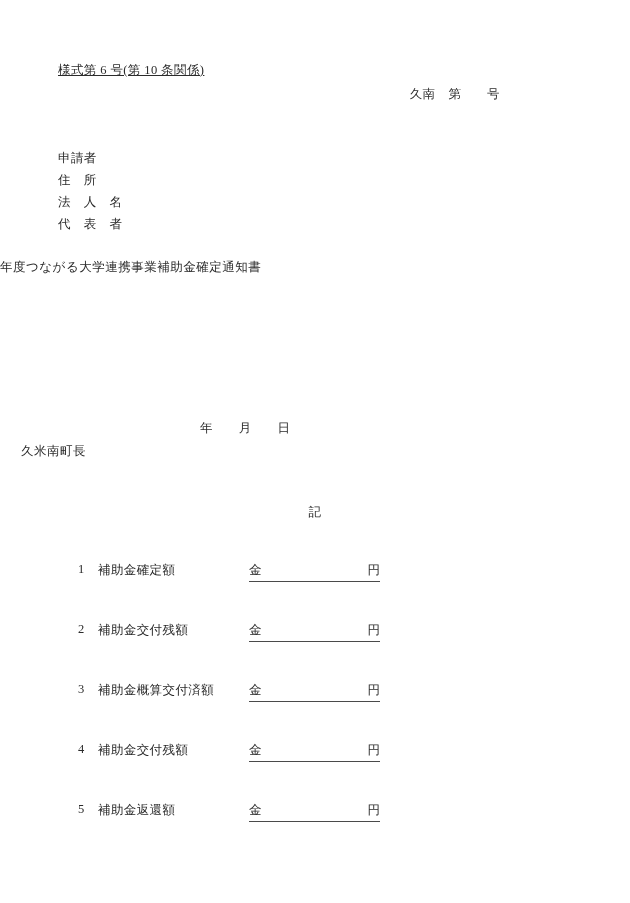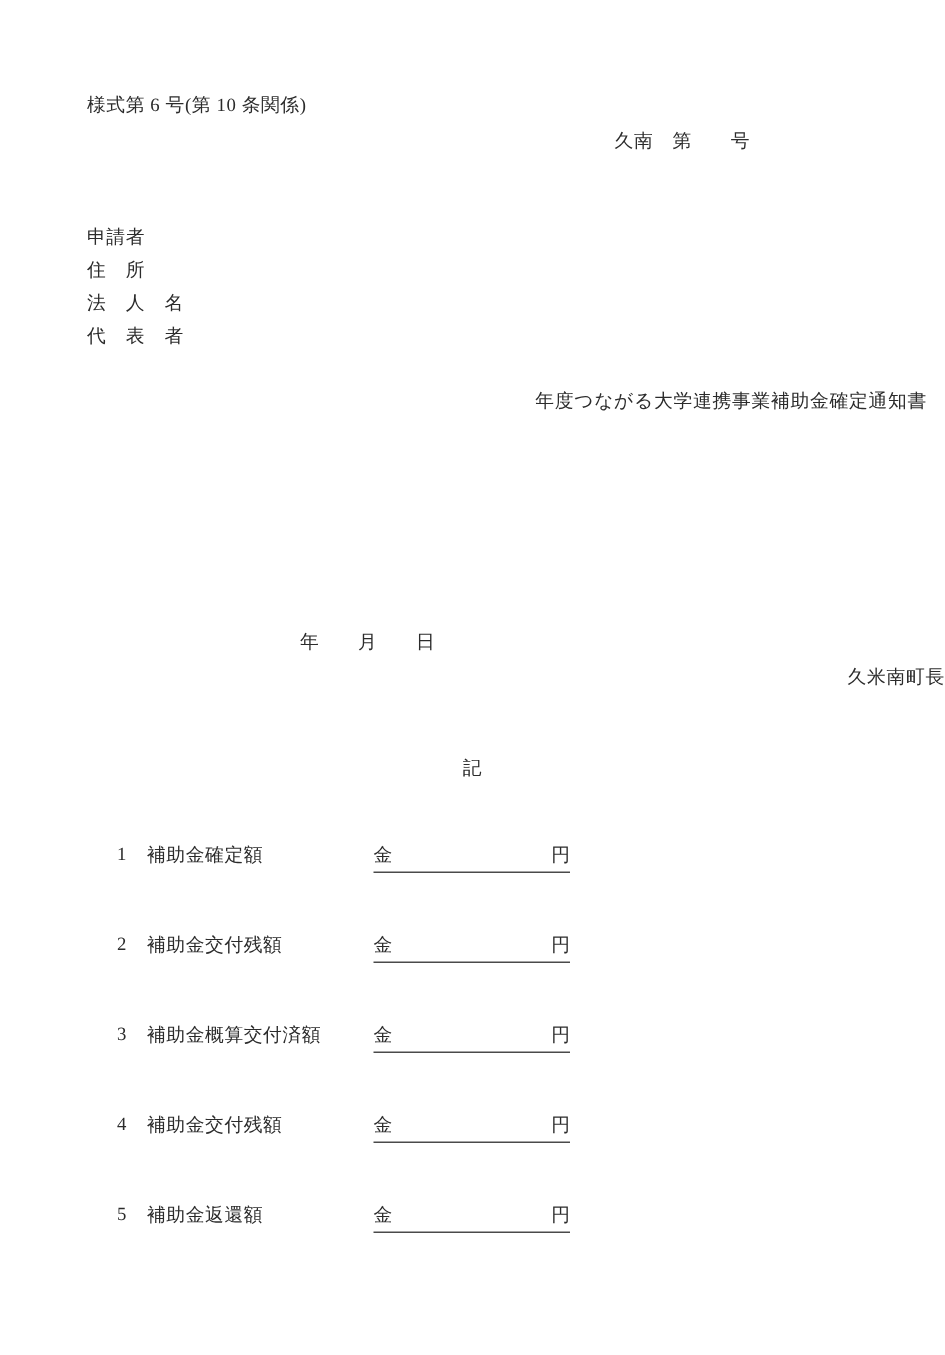--- a/index.html
+++ b/index.html
@@ -22,20 +22,21 @@
   }
 
   
   .form-no {
     position: absolute;
     left: 58px;
     top: 62px;
     font-size: 12.5px;
     letter-spacing: 0.4px;
     white-space: nowrap;
+    text-decoration: underline;
   }
   .doc-no {
     position: absolute;
     left: 0;
     right: 130px;
     top: 86px;
     text-align: right;
     font-size: 12.5px;
     letter-spacing: 0.4px;
     white-space: nowrap;
@@ -52,23 +53,23 @@
   }
   .applicant div {
     white-space: pre;
     letter-spacing: 0.4px;
   }
 
   
   .doc-title {
     position: absolute;
     left: 0;
-    right: 12px;
+    right: 0;
     top: 259px;
-    text-align: right;
+    text-align: left;
     font-size: 12.5px;
     letter-spacing: 0.5px;
     white-space: nowrap;
   }
 
   
   .body-para {
     position: absolute;
     left: 58px;
     right: 45px;
@@ -93,24 +94,25 @@
     white-space: pre;
     letter-spacing: 0.4px;
   }
 
   
   .signature {
     position: absolute;
     left: 0;
     right: 0;
     top: 443px;
-    text-align: right;
+    text-align: left;
     font-size: 12.5px;
     letter-spacing: 0.5px;
     white-space: nowrap;
+    padding-left: 21px;
   }
 
   
   .ki-mark {
     position: absolute;
     left: 0;
     right: 0;
     top: 504px;
     text-align: center;
     font-size: 12.5px;

